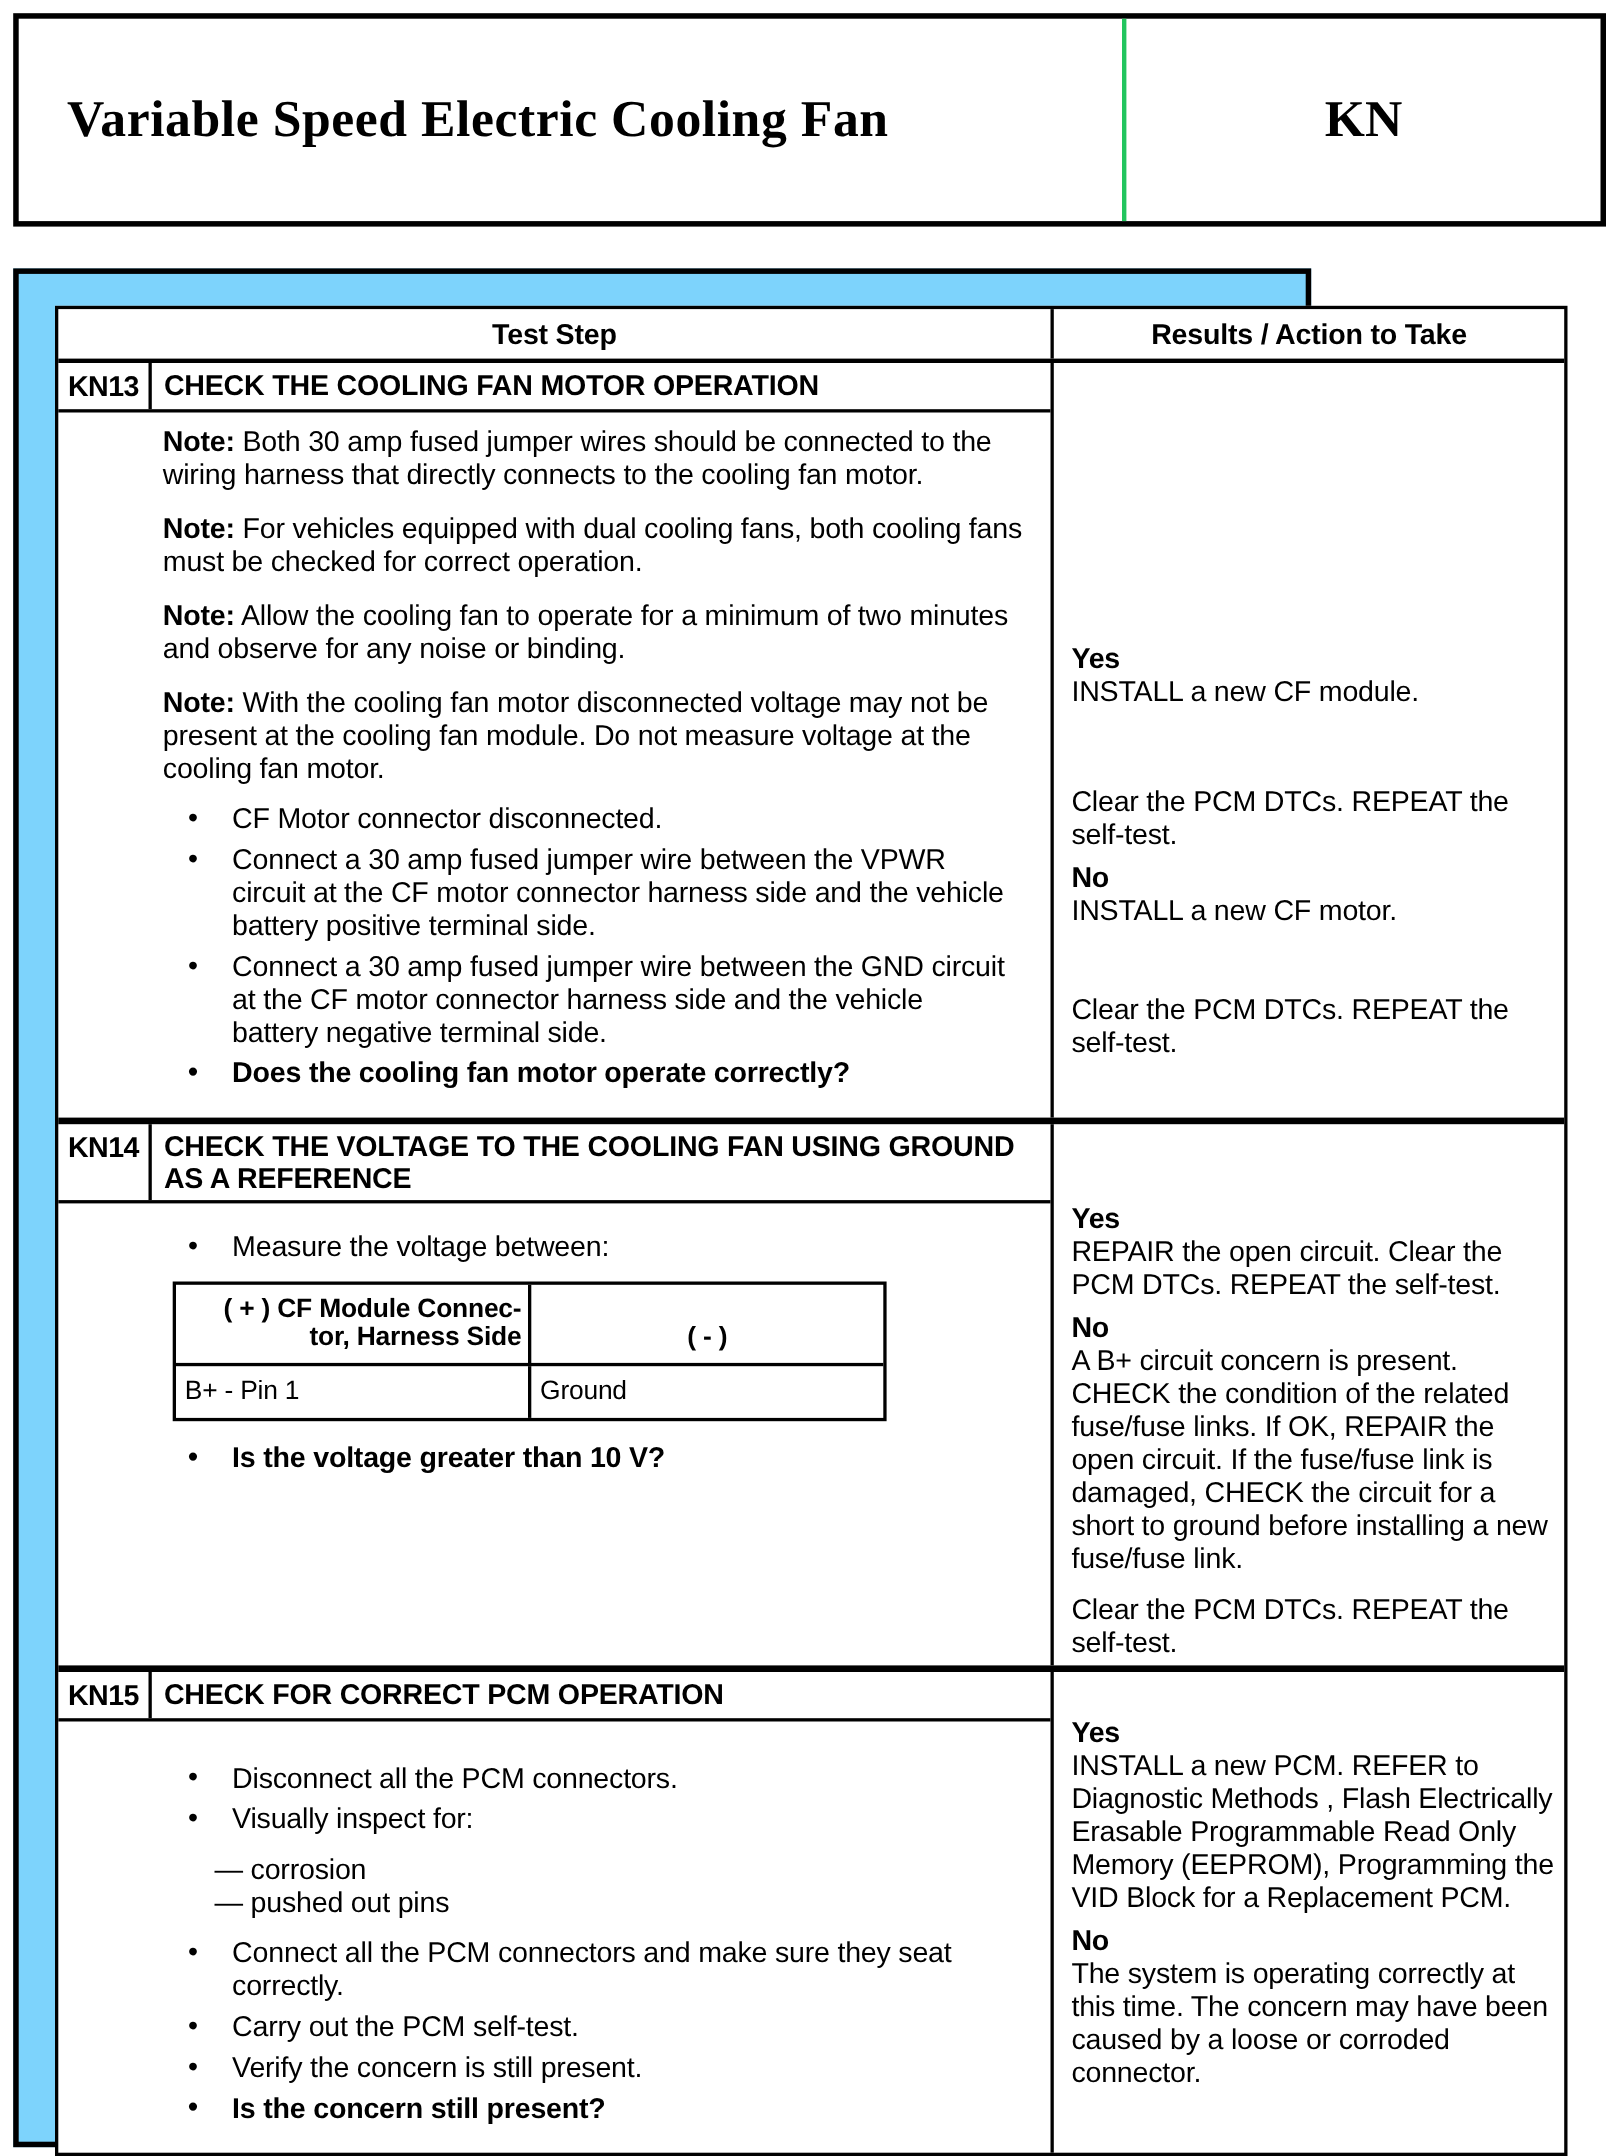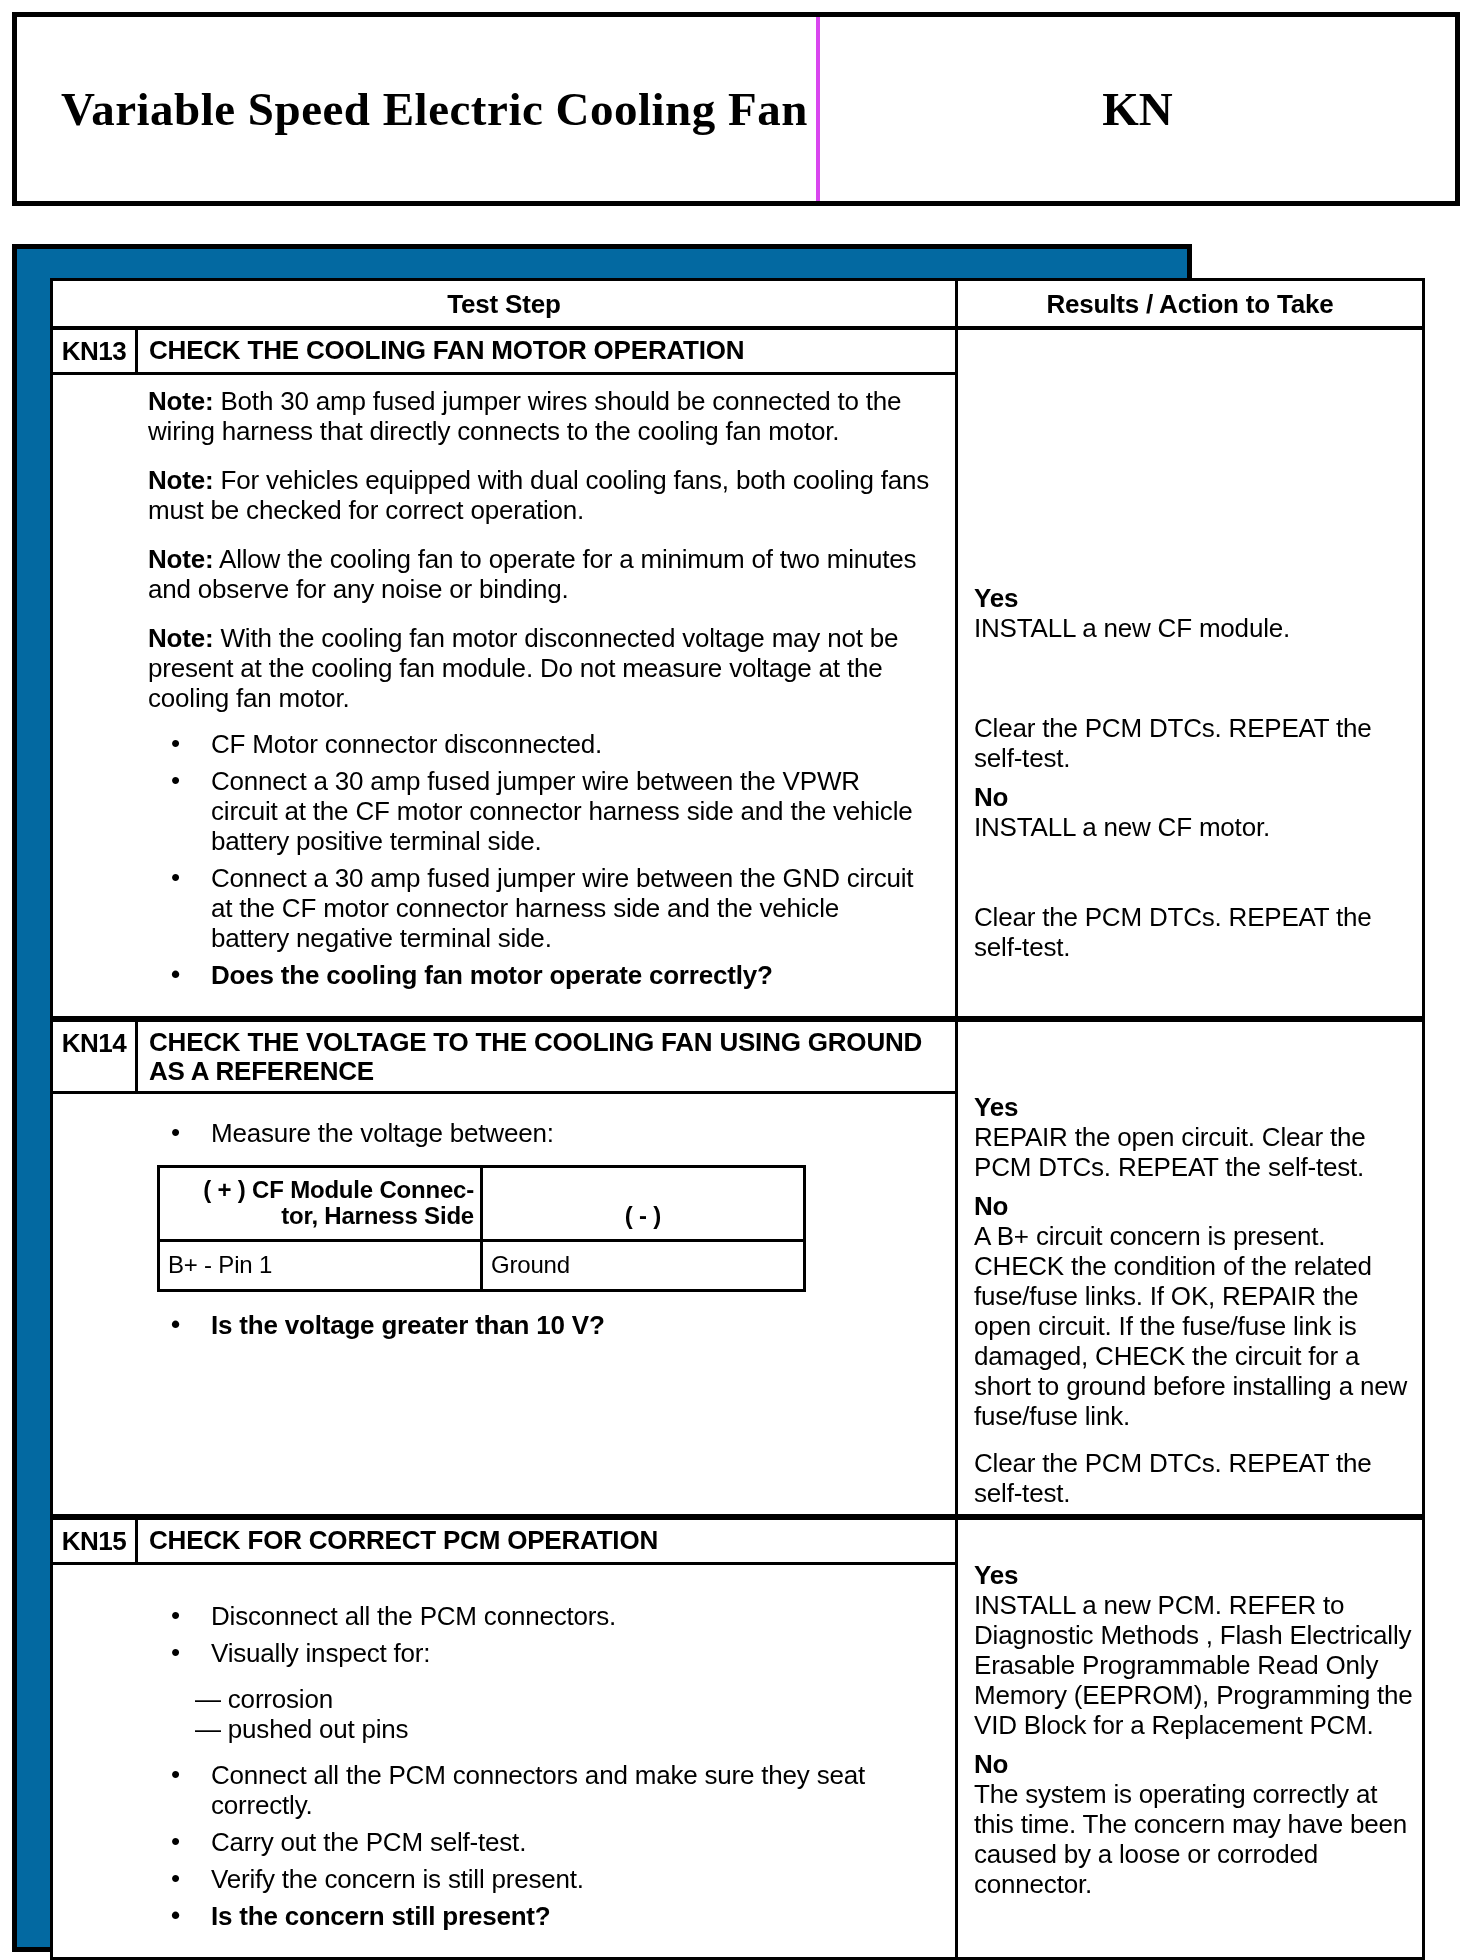--- a/index.html
+++ b/index.html
@@ -7,34 +7,34 @@
     position:relative; width:1472px; height:1960px; background:#ffffff;
     font-family:"Liberation Sans", sans-serif; color:#000;
     margin:0 auto; overflow:hidden;
   }
   
   .header-box {
     position:absolute; left:12px; top:12px; width:1448px; height:194px;
     border:5px solid #000; box-sizing:border-box; display:flex; background:#fff;
   }
   .header-title-cell {
-    width:803px; border-right:4px solid #d946ef; box-sizing:border-box;
+    width:1007px; border-right:4px solid #22c55e; box-sizing:border-box;
     display:flex; align-items:center; padding-left:44px;
   }
   .header-title {
     font-family:"Liberation Serif", serif; font-weight:bold; font-size:47px;
     letter-spacing:0.5px; white-space:nowrap;
   }
   .header-code-cell { flex:1; display:flex; align-items:center; justify-content:center; }
   .header-code { font-family:"Liberation Serif", serif; font-weight:bold; font-size:47px; }
 
   
   .content-box {
     position:absolute; left:12px; top:244px; width:1180px; height:1708px;
-    border:5px solid #000; box-sizing:border-box; background:#0369a1;
+    border:5px solid #000; box-sizing:border-box; background:#7dd3fc;
   }
   .test-table {
     position:absolute; left:33px; top:29px; width:1375px;
     border:3px solid #000; box-sizing:border-box; background:#fff;
   }
   .thead { display:grid; grid-template-columns:902px 1fr; border-bottom:4px solid #000; }
   .th { font-weight:bold; font-size:26px; text-align:center; padding:8px 4px 6px; letter-spacing:-0.2px; }
   .th-results { border-left:3px solid #000; }
 
   .step-row { display:grid; grid-template-columns:902px 1fr; }

